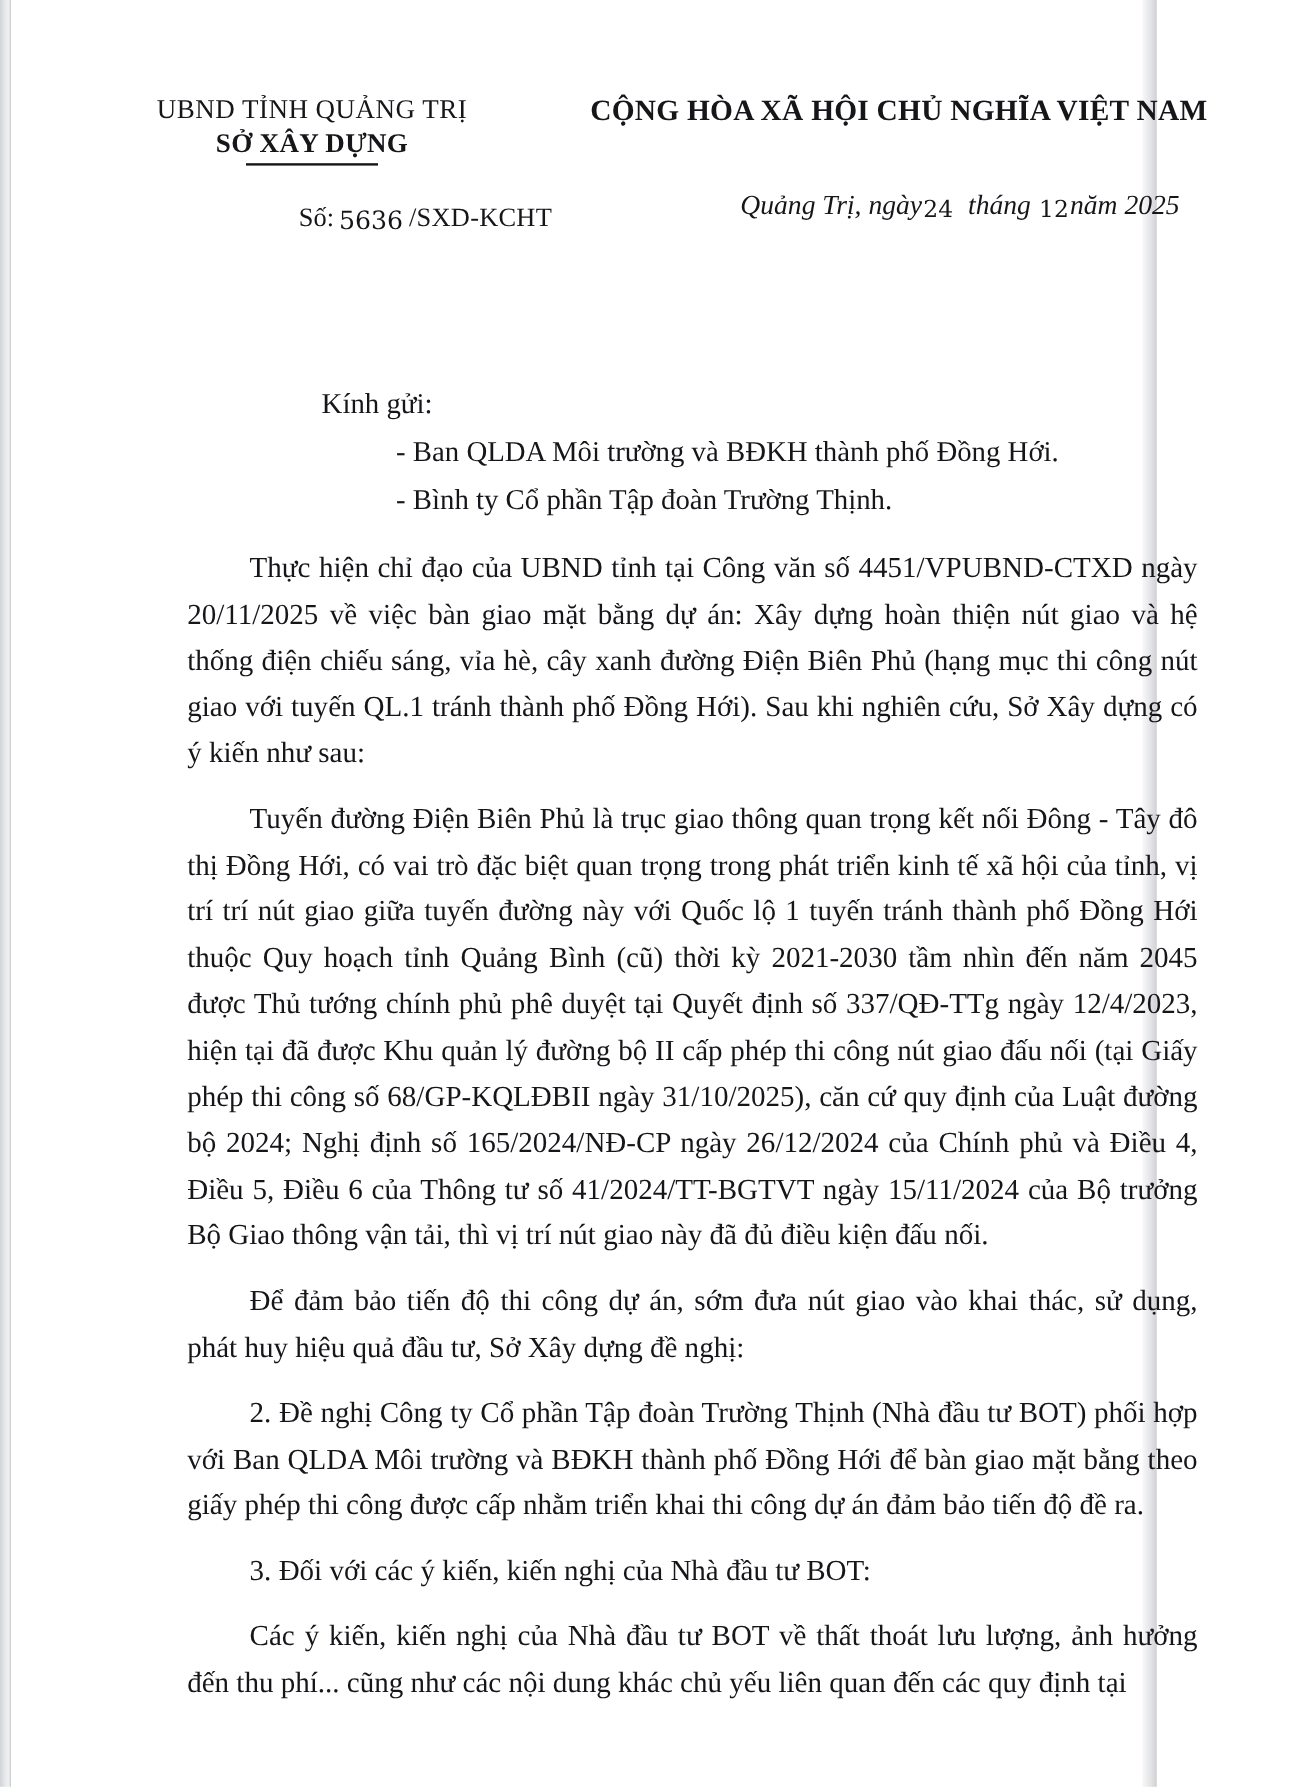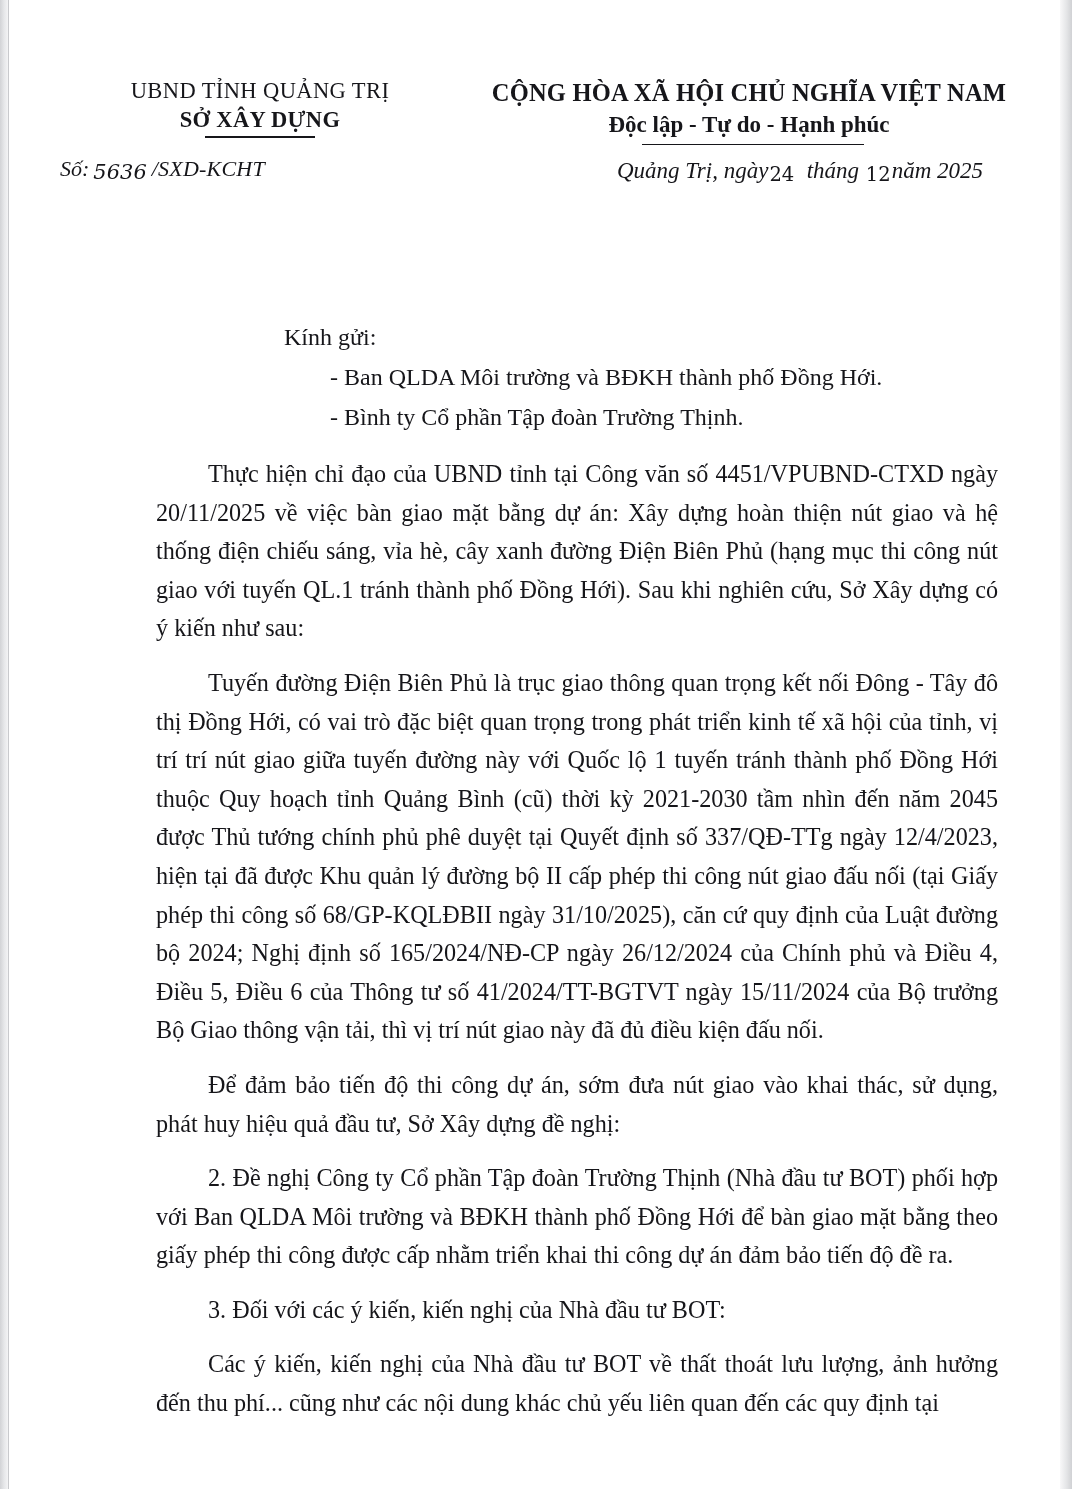--- a/index.html
+++ b/index.html
@@ -35,21 +35,21 @@
     content: "";
     position: absolute;
     left: 8px; top: 0; bottom: 0;
     width: 1px;
     background: #c9cacd;
   }
 
   .page {
     position: absolute;
     left: 0; top: 0;
-    width: 1072px;
+    width: 964px;
     height: 1489px;
   }
 
   
   .header {
     position: absolute;
     top: 78px;
     left: 0;
     width: 1078px;
     display: flex;
@@ -111,27 +111,26 @@
     left: 12%;
     right: 9%;
     bottom: -5px;
     height: 1.6px;
     background: #16161a;
   }
 
   
   .docnum {
     position: absolute;
-    top: 156px;
+    top: 168px;
     left: 60px;
     width: 400px;
-    text-align: left;
+    text-align: right;
     font-size: 22px;
     white-space: nowrap;
-    font-style: italic;
   }
   .docnum .num {
     font-family: "DejaVu Serif", "Liberation Serif", serif;
     font-size: 21px;
     padding: 0 5px 0 4px;
     position: relative;
     top: 3px;
   }
   .docnum .suffix { letter-spacing: 0.2px; }
 
@@ -168,21 +167,21 @@
 
   
   .recipients {
     position: absolute;
     top: 325px;
     left: 268px;
     width: 720px;
     font-size: 24px;
     line-height: 1.0;
   }
-  .recip-title { font-size: 24px; margin-left: 16px; }
+  .recip-title { font-size: 24px; }
   .recip-item {
     padding-left: 62px;
     margin-top: 16px;
     font-size: 24px;
     white-space: nowrap;
   }
 
   
   .body {
     position: absolute;
@@ -210,21 +209,20 @@
 
   <div class="header">
 
     <div class="hdr-left">
       <div class="org-line">UBND TỈNH QUẢNG TRỊ</div>
       <div class="org-name">SỞ XÂY DỰNG</div>
     </div>
 
     <div class="hdr-right">
       <div class="nation">CỘNG HÒA XÃ HỘI CHỦ NGHĨA VIỆT NAM</div>
-      <div class="motto">Độc lập - Tự do - Hạnh phúc</div>
     </div>
 
   </div>
 
   <div class="docnum">
     <span>Số:</span><span class="num">5636</span><span class="suffix">/SXD-KCHT</span>
   </div>
 
 
   <div class="dateline">

